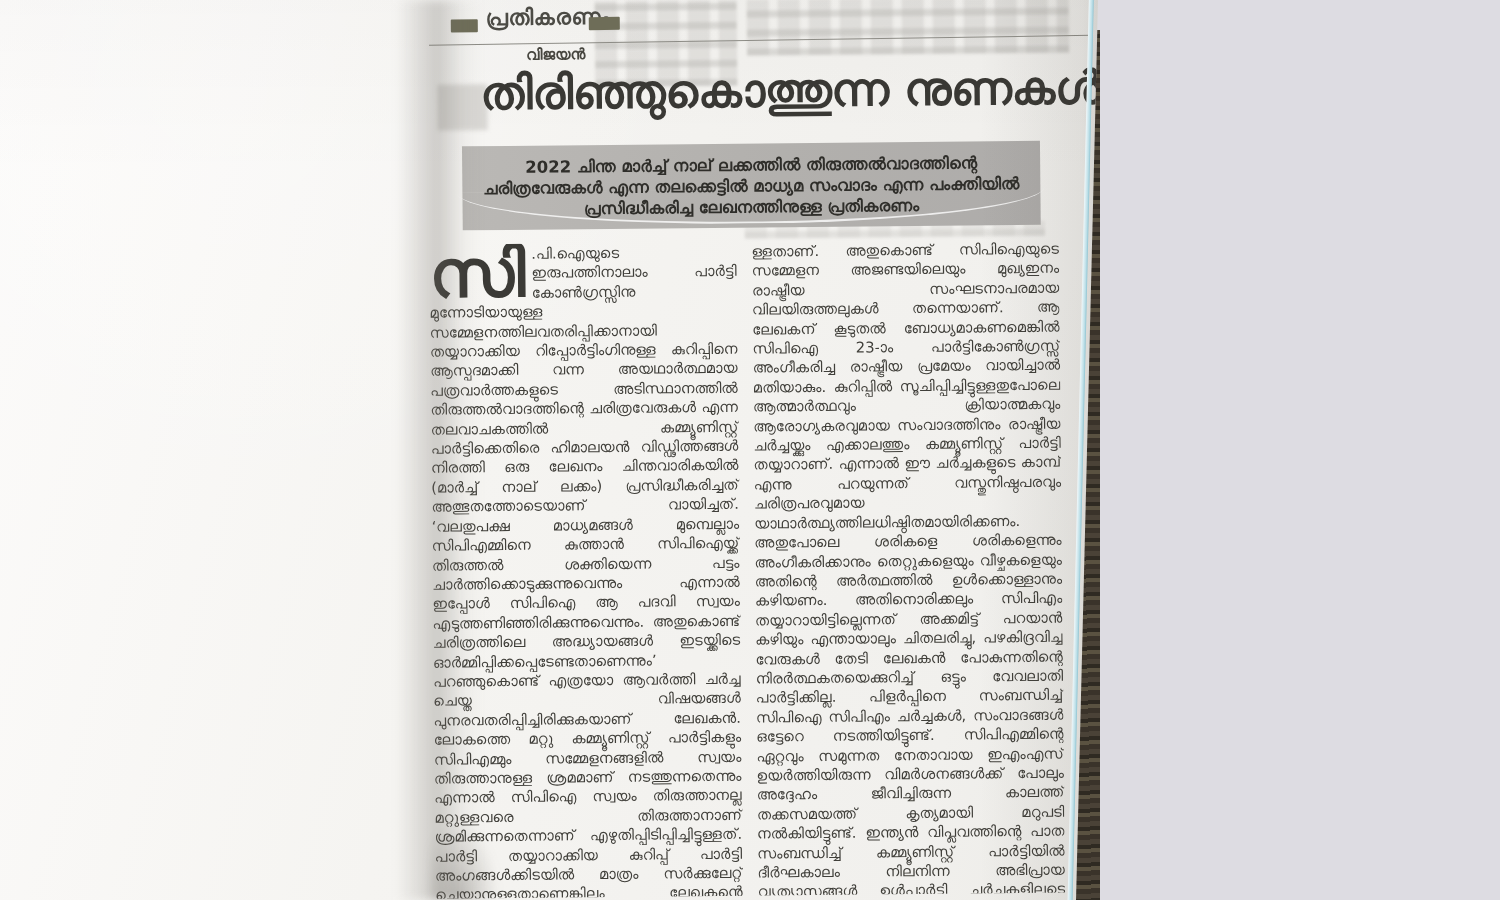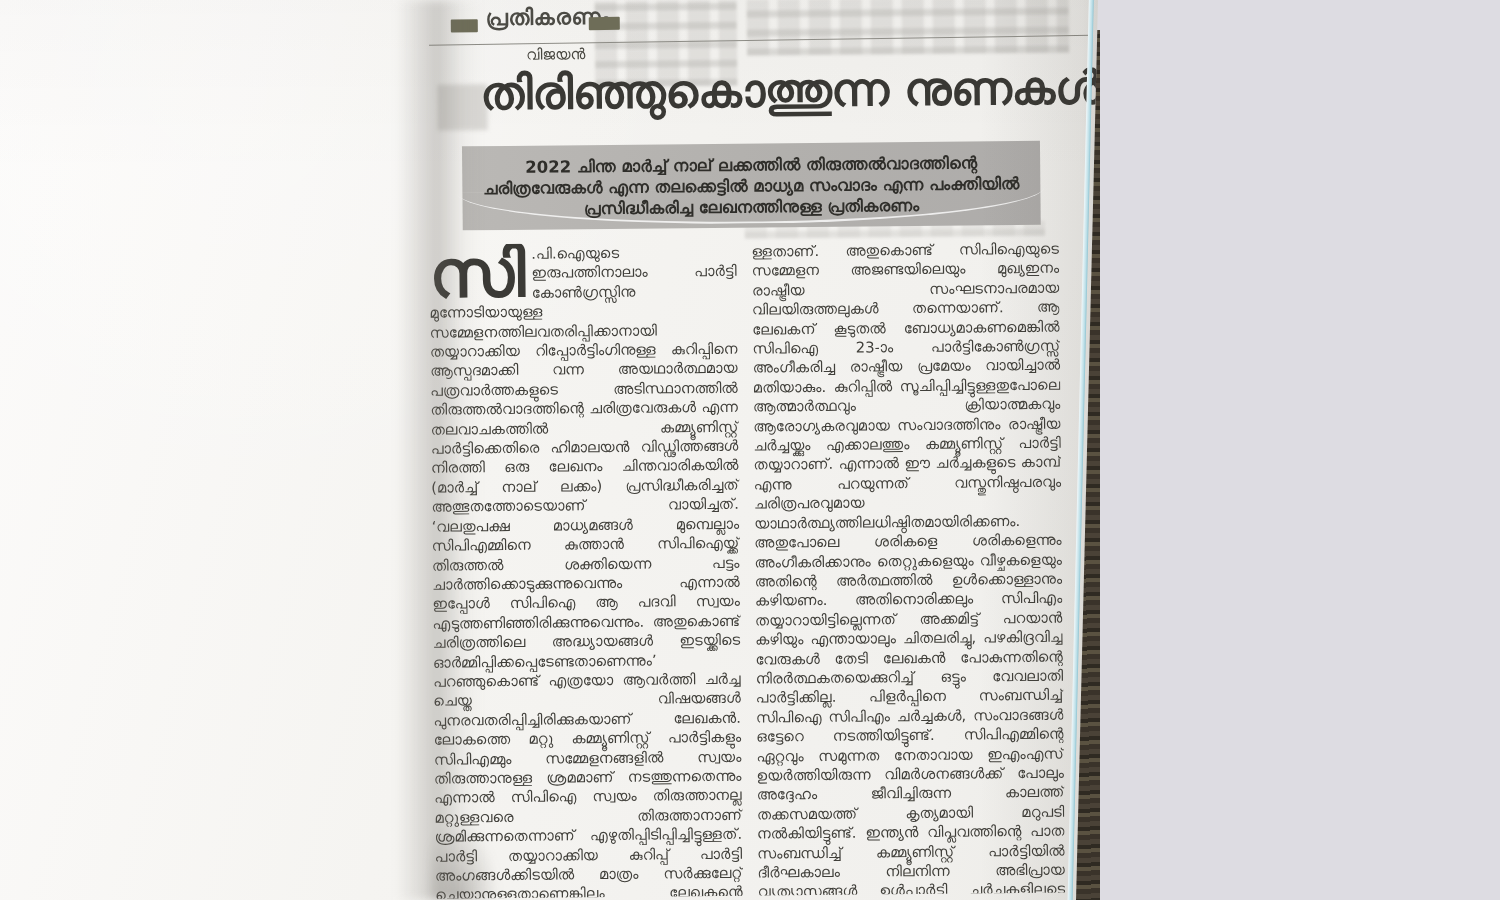--- a/index.html
+++ b/index.html
@@ -66,21 +66,21 @@
   .bar-right{left:590px;top:18px;width:31px;}
   .section-label{
     position:absolute;left:487px;top:5px;font-size:22px;font-weight:bold;
     color:#4c4b45;letter-spacing:.5px;
   }
   .header-rule{
     position:absolute;left:430px;top:44px;width:662px;height:0;
     border-top:1.6px solid #8d8c86;transform:rotate(-.3deg);transform-origin:left center;
   }
   .author-byline{
-    position:absolute;left:527px;top:46px;font-size:15px;font-weight:normal;color:#47463f;
+    position:absolute;left:527px;top:46px;font-size:15px;font-weight:bold;color:#47463f;
   }
   .article-headline{
     position:absolute;left:481px;top:66px;width:560px;
     font-size:46px;font-weight:800;color:#393834;letter-spacing:-.5px;white-space:nowrap;
   }
   .standfirst-box{
     position:absolute;left:462px;top:146px;width:578px;height:84px;
     background:linear-gradient(92deg,#bab8b5,#b2b0ad 55%,#aeacaa);
     display:flex;flex-direction:column;justify-content:center;align-items:center;
     text-align:center;

